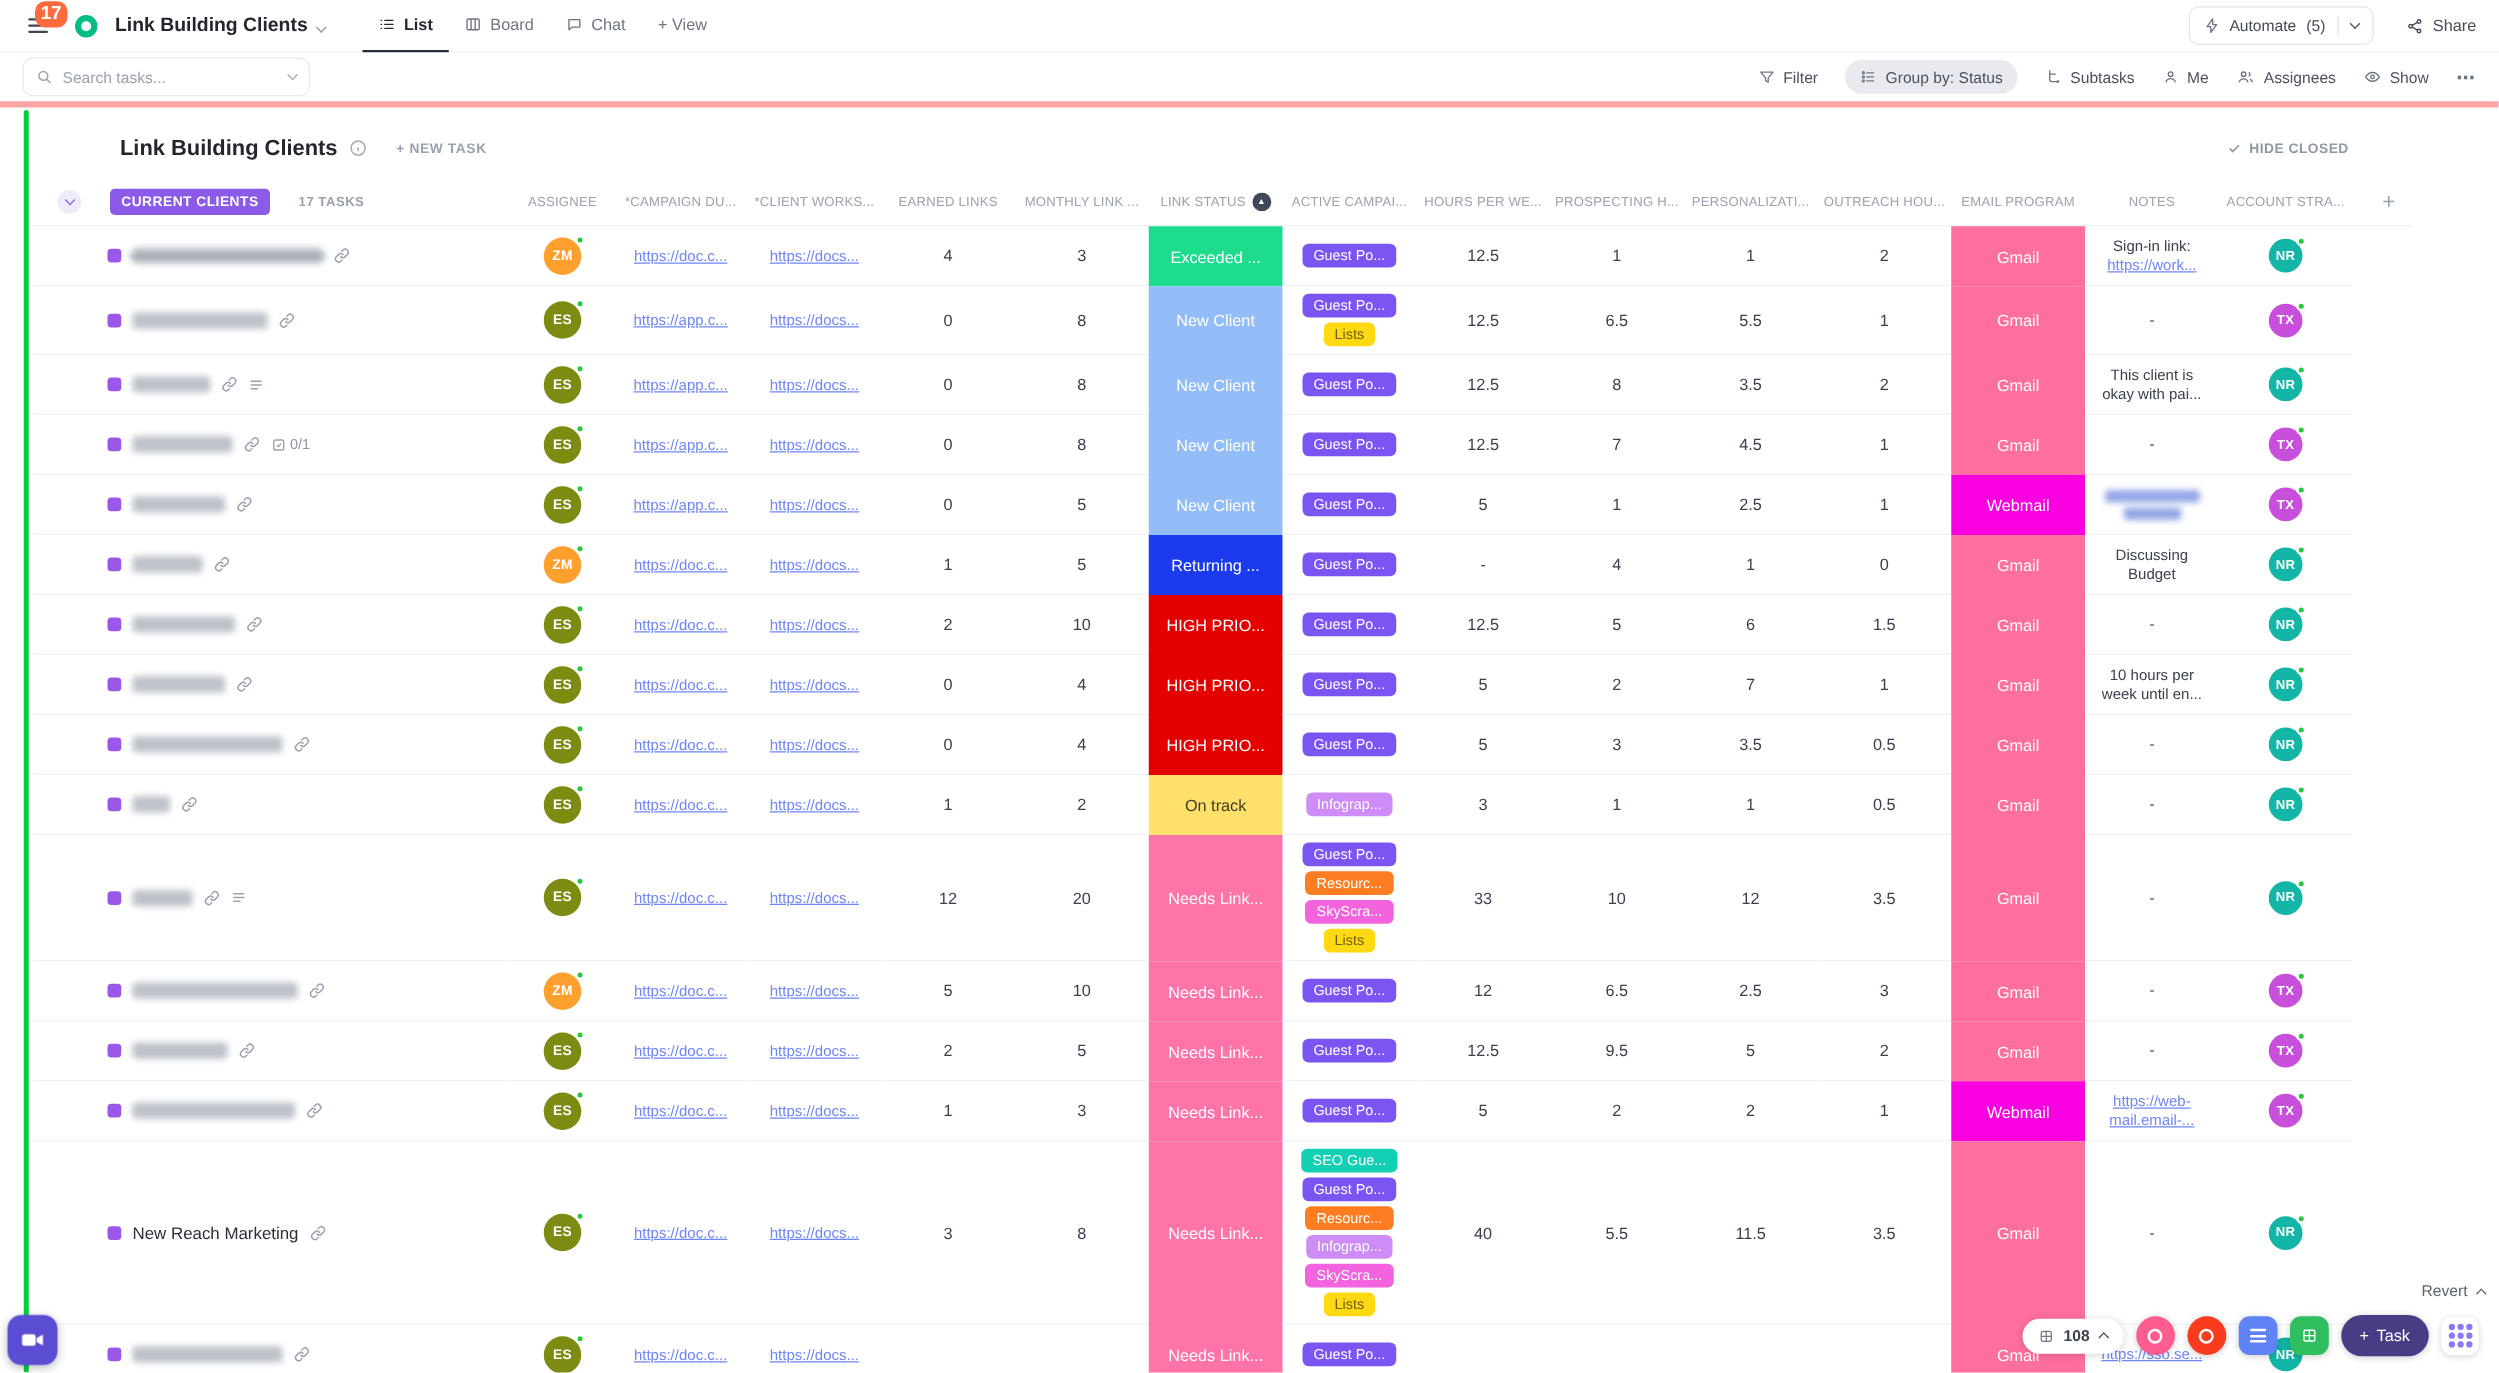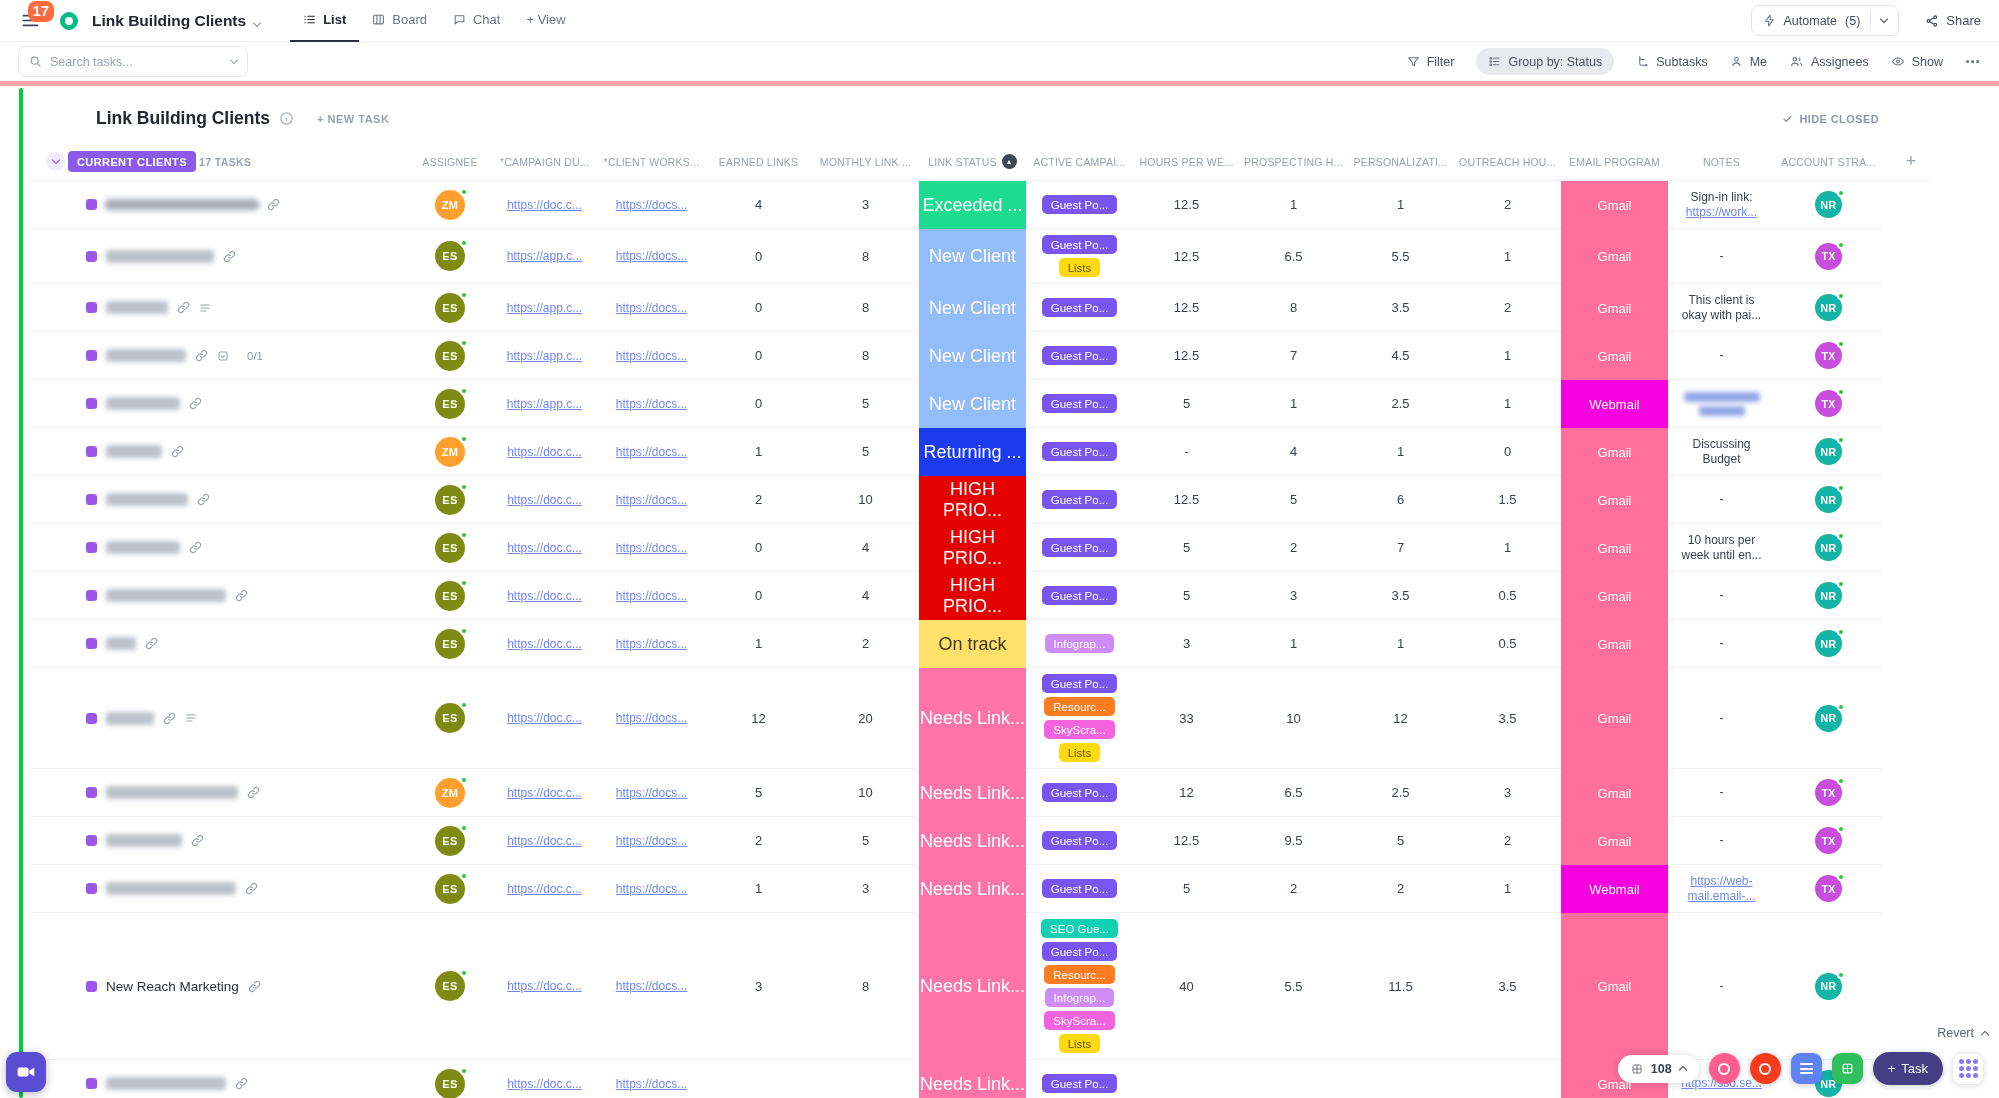--- a/index.html
+++ b/index.html
@@ -35,48 +35,48 @@
 .main{position:relative;height:1012px;overflow:hidden}
 .greenbar{position:absolute;left:19px;top:2px;bottom:0;width:4px;border-radius:3px;background:#00cf3d;z-index:5}
 .page-head{display:flex;align-items:center;gap:9px;padding:22px 120px 14px 96px}
 .page-head h2{font-size:17.5px;font-weight:bold;color:#23262e;white-space:nowrap}
 .newtask{font-size:11px;font-weight:bold;letter-spacing:.5px;color:#9aa2af;margin-left:14px;cursor:pointer;white-space:nowrap}
 .hidec{display:flex;align-items:center;gap:6px;font-size:11px;font-weight:bold;letter-spacing:.4px;color:#8f97a4;cursor:pointer;white-space:nowrap}
 .table{padding-left:26px}
 
 .hrow{display:flex;align-items:center;height:38px;width:fit-content;border-bottom:1px solid #eef0f3;padding-right:6px}
 .name-c{width:383px;flex:0 0 383px;display:flex;align-items:center}
-.hname{padding-left:20px;gap:3px}
+.hname{padding-left:20px;gap:23px}
 .gchev{width:19px;height:19px;border-radius:50%;background:#efebfb;color:#8b5ae8;display:flex;align-items:center;justify-content:center;cursor:pointer}
 .gbadge{background:#8c5ae9;color:#fff;font-size:11px;font-weight:bold;letter-spacing:.4px;padding:4.5px 9px;border-radius:4px;cursor:pointer;white-space:nowrap}
 .gcount{font-size:10.5px;color:#9aa2af;letter-spacing:.4px;font-weight:bold;white-space:nowrap}
 .colwrap{display:flex;align-items:center}
 .hc{width:107px;flex:0 0 107px;display:flex;align-items:center;justify-content:center;gap:5px;font-size:10.5px;color:#9aa2af;letter-spacing:.2px;cursor:pointer;text-align:center;white-space:nowrap;overflow:hidden}
 .hc.c-a{width:82px;flex:0 0 82px}
 .sortb{width:15px;height:15px;border-radius:50%;background:#404757;color:#fff;font-size:7px;display:flex;align-items:center;justify-content:center;flex:0 0 auto}
 .addcol{width:26px;height:26px;border-radius:50%;color:#9aa2af;font-size:18px;display:flex;align-items:center;justify-content:center;margin-left:16px;cursor:pointer}
 
 .row{display:flex;align-items:stretch;min-height:48px;width:fit-content}
 .cell{display:flex;align-items:center}
 .c{width:107px;flex:0 0 107px;justify-content:center;text-align:center}
 .c-a{width:82px;flex:0 0 82px}
 .bb{border-bottom:1px solid #f1f2f5}
 .row .name-c{padding-left:60px;gap:9px}
 .sq{width:11px;height:11px;border-radius:3px;background:#9b57ea;flex:0 0 auto;cursor:pointer}
 .redact{height:13px;border-radius:3px;background:#bcc1ca;filter:blur(2.5px);position:relative;flex:0 0 auto}
 .redact.strike::after{content:"";position:absolute;left:-3px;right:-3px;top:5.5px;height:2px;background:#7f8694}
 .tname{font-size:13.5px;color:#2a2e38;white-space:nowrap}
-.nic{color:#9aa2af;display:flex;align-items:flex-start;gap:18px;cursor:pointer}
+.nic{color:#9aa2af;display:flex;align-items:flex-start;gap:3px;cursor:pointer}
 .nic i{font-style:normal;font-size:11.5px;color:#8f97a4}
 .avatar{position:relative;width:30px;height:30px;border-radius:50%;color:#fff;font-size:11px;font-weight:bold;display:flex;align-items:center;justify-content:center;letter-spacing:.3px;cursor:pointer;flex:0 0 auto}
 .avatar.sm{width:27px;height:27px;font-size:10.5px}
 .pdot{position:absolute;top:-2px;right:-3px;width:8px;height:8px;border-radius:50%;background:#27c93f;border:2px solid #fff}
 .lk{font-size:12px;color:#6e86f8;text-decoration:underline;cursor:pointer;white-space:nowrap}
 .num{font-size:13px;color:#3a414e}
-.st{font-size:18px;justify-content:center}
+.st{font-size:13px;justify-content:center}
 .camp{flex-direction:column;justify-content:center;padding:4px 0}
 .badge{font-size:11.5px;padding:3.5px 9px;border-radius:5px;margin:2px 0;white-space:nowrap;cursor:pointer}
 .em{font-size:13px}
 .notes{font-size:12px;color:#3a414e;line-height:15px;flex-direction:column;justify-content:center;text-align:center}
 .nredact{width:76px;height:10px;border-radius:3px;background:#92a5e6;filter:blur(2.5px);margin:2px 0}
 .nredact.s2{width:46px}
 
 .fx-revert{position:fixed;right:11px;bottom:58px;display:flex;align-items:center;gap:8px;font-size:12.5px;color:#5b6370;cursor:pointer;z-index:40}
 .fx-dock{position:fixed;right:16px;bottom:13px;display:flex;align-items:center;gap:10px;z-index:40}
 .pill108{display:flex;align-items:center;gap:8px;background:#fff;border-radius:16px;box-shadow:0 1px 8px rgba(20,20,40,.18);padding:7px 13px;font-size:12.5px;font-weight:bold;color:#3c4350;cursor:pointer}

